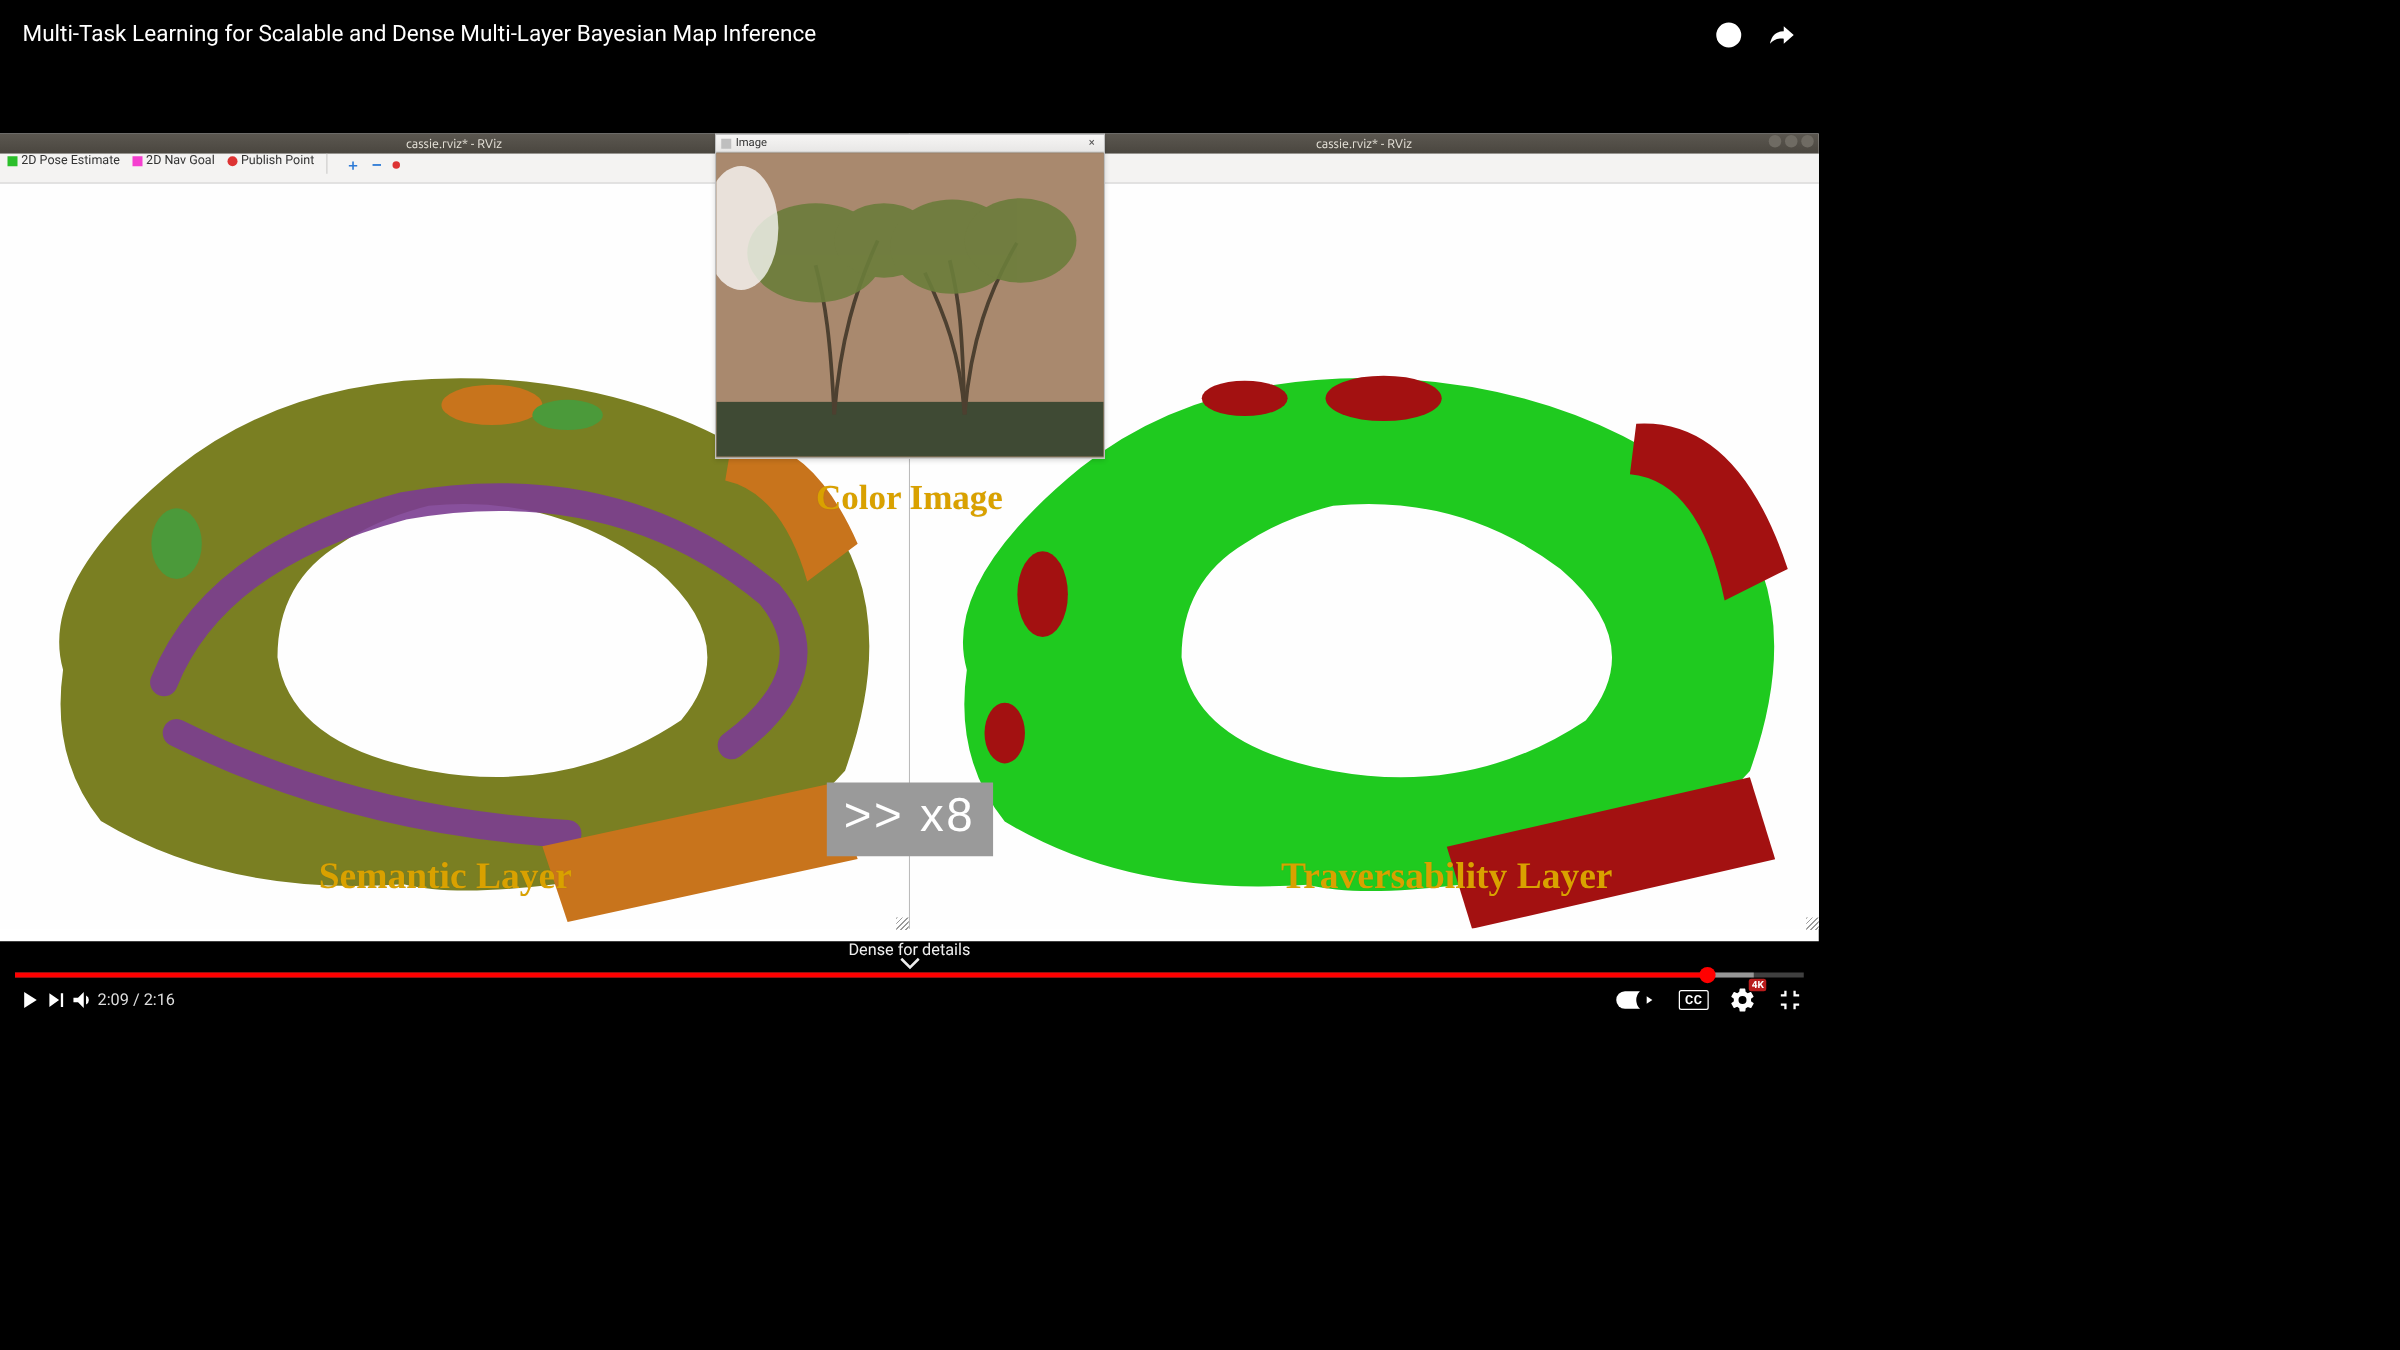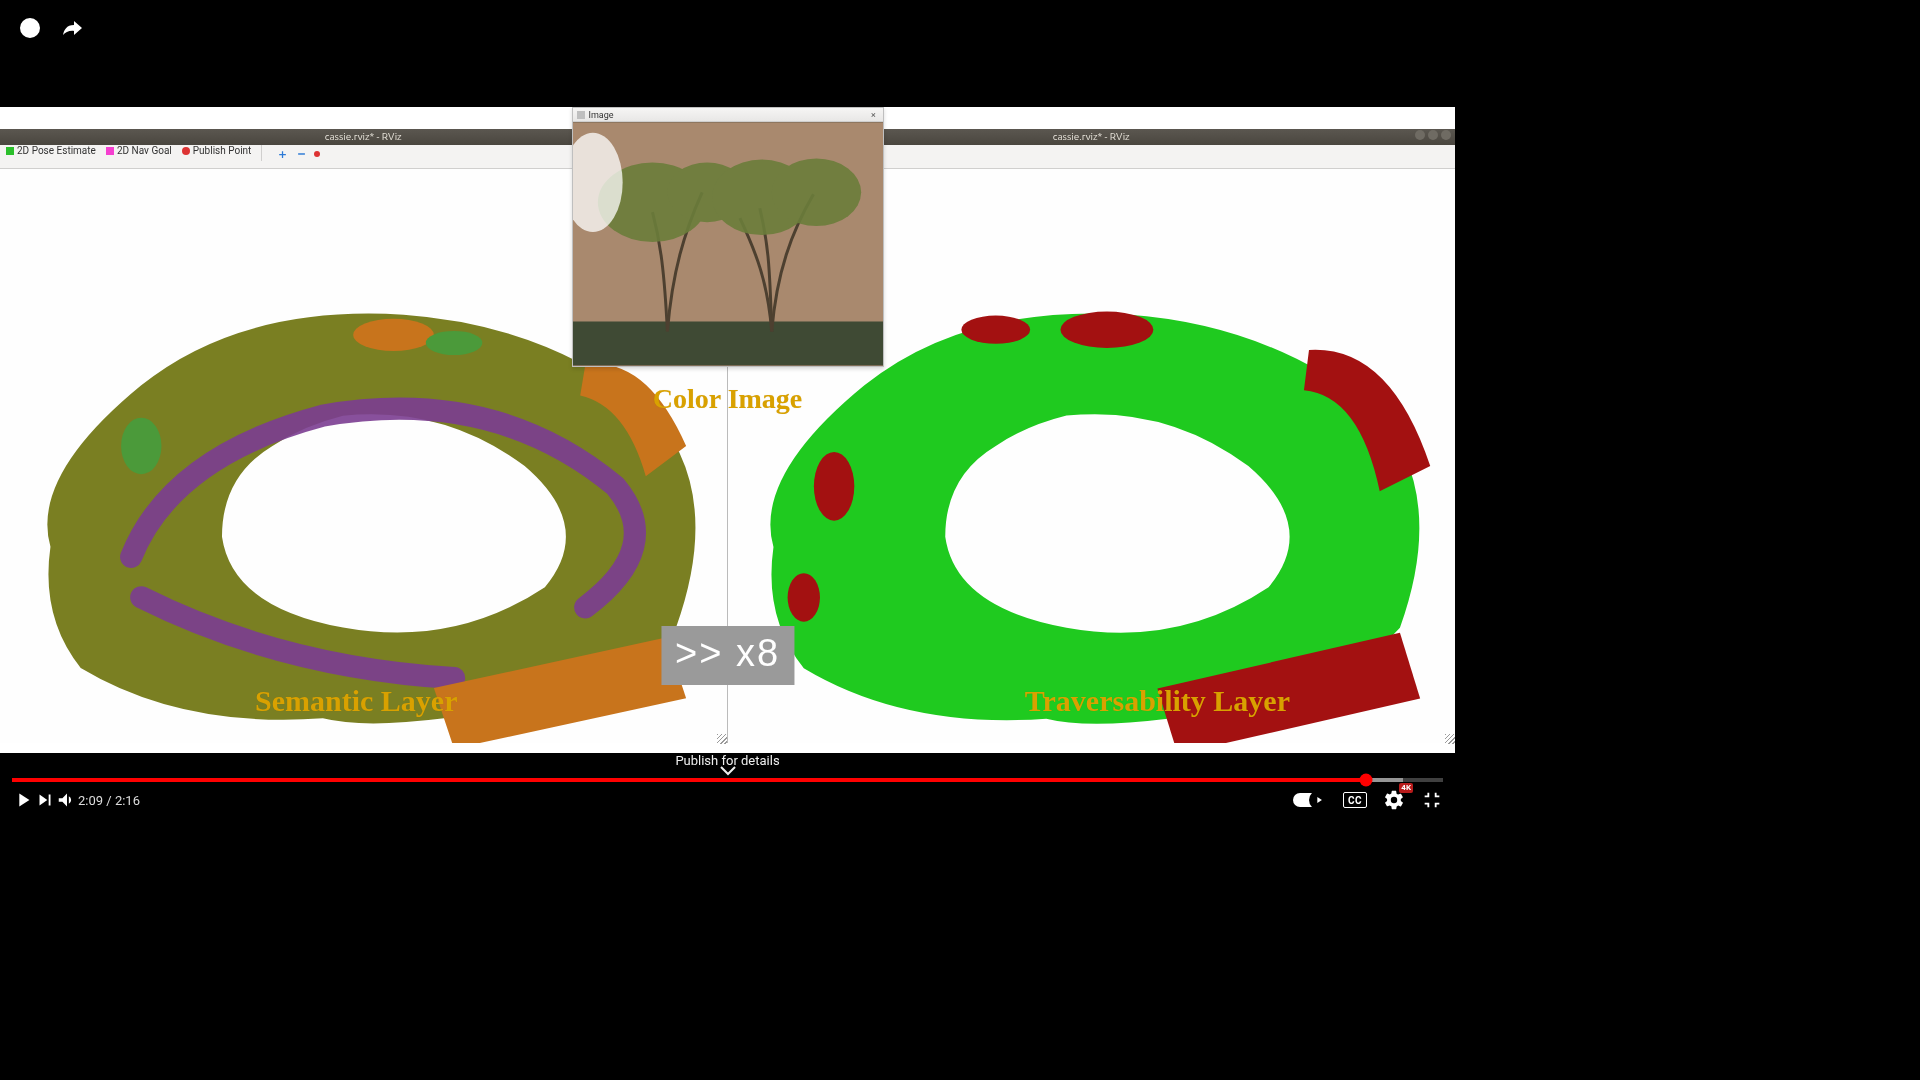--- a/index.html
+++ b/index.html
@@ -11,21 +11,21 @@
   .title-row { position: absolute; top: 0; left: 0; right: 0; height: 55px; display: flex; align-items: center; padding: 0 18px; }
   .video-title { font-size: 18px; font-weight: 400; color: #fff; flex: 1; }
   .title-actions { display: flex; gap: 18px; align-items: center; }
   .title-actions .ticon { width: 24px; height: 24px; fill: #fff; cursor: pointer; }
 
   
   .frame { position: absolute; top: 55px; left: 0; right: 0; bottom: 65px; background: #000; }
   .frame-inner { position: absolute; top: 52px; left: 0; right: 0; bottom: 0; background: #fff; }
 
   
-  .pane { position: absolute; top: 0; bottom: 10px; background: #fdfdfd; margin-top: 22px; }
+  .pane { position: absolute; top: 0; bottom: 10px; background: #fdfdfd; }
   .pane.left { left: 0; width: 50%; border-right: 1px solid #bbb; }
   .pane.right { left: 50%; right: 0; }
 
   .win-title { height: 16px; line-height: 16px; font-size: 10px; text-align: center; color: #4a4a4a;
     background: linear-gradient(#5b5750,#4a463f); color:#e9e5dc; font-family: Ubuntu, sans-serif; }
   .win-dots { position: absolute; right: 4px; top: 1px; display: flex; gap: 3px; }
   .win-dots span { width: 10px; height: 10px; border-radius: 50%; background: #6f6b63; display: inline-block; }
 
   .toolbar { height: 24px; background: #f4f3f2; border-bottom: 1px solid #d0cfce; display: flex; align-items: flex-start;
     font-size: 10px; color: #333; padding: 0 6px; gap: 10px; position: relative; }
@@ -85,20 +85,21 @@
   .settings-wrap { position:relative; }
   .badge4k { position:absolute; top:-6px; right:-8px; background:#b91c1c; color:#fff; font-size:8px; font-weight:700;
     padding:0 2px; border-radius:2px; line-height:10px;}
 </style>
 </head>
 <body>
 
 <div class="player">
 
   <div class="title-row">
+    <div class="video-title">Multi-Task Learning for Scalable and Dense Multi-Layer Bayesian Map Inference</div>
     <div class="title-actions">
       <svg class="ticon" viewBox="0 0 24 24">
           <path d="M12 2a10 10 0 1 0 .001 20.001A10 10 0 0 0 12 2zm1 11h5v-2h-4V6h-2v7h1z"></path>
         </svg>
       <svg class="ticon" viewBox="0 0 24 24">
           <path d="M14 9V5l8 7-8 7v-4.1c-5.05-.5-8.5 1.2-11 4.1 1-5 3.5-10 11-10z"></path>
         </svg>
     </div>
   </div>
 
@@ -215,21 +216,21 @@
       <div class="scene-label" style="left:50%; transform:translateX(-50%); top:276px; font-size:28px">Color Image</div>
       <div class="scene-label" style="left:255px; bottom:35px">Semantic Layer</div>
       <div class="scene-label" style="right:165px; bottom:35px">Traversability Layer</div>
 
       <div class="speed-box">&gt;&gt; x8</div>
     </div>
   </div>
 
   <div class="controls">
     <div class="scroll-hint">
-      <span>Publish for details</span>
+      <span>Dense for details</span>
       <svg class="chev" width="16" height="10" viewBox="0 0 16 10">
           <path d="M1 1l7 7 7-7" stroke="#eee" stroke-width="2" fill="none"></path>
         </svg>
     </div>
 
     <div class="progress">
       <div class="buffered" id="buffered" style="left: 94.6%; width: 2.6%;"></div>
       <div class="played" id="played" style="width: 94.6%;"></div>
       <div class="scrubber" id="scrubber" style="left: 94.6%;"></div>
     </div>

